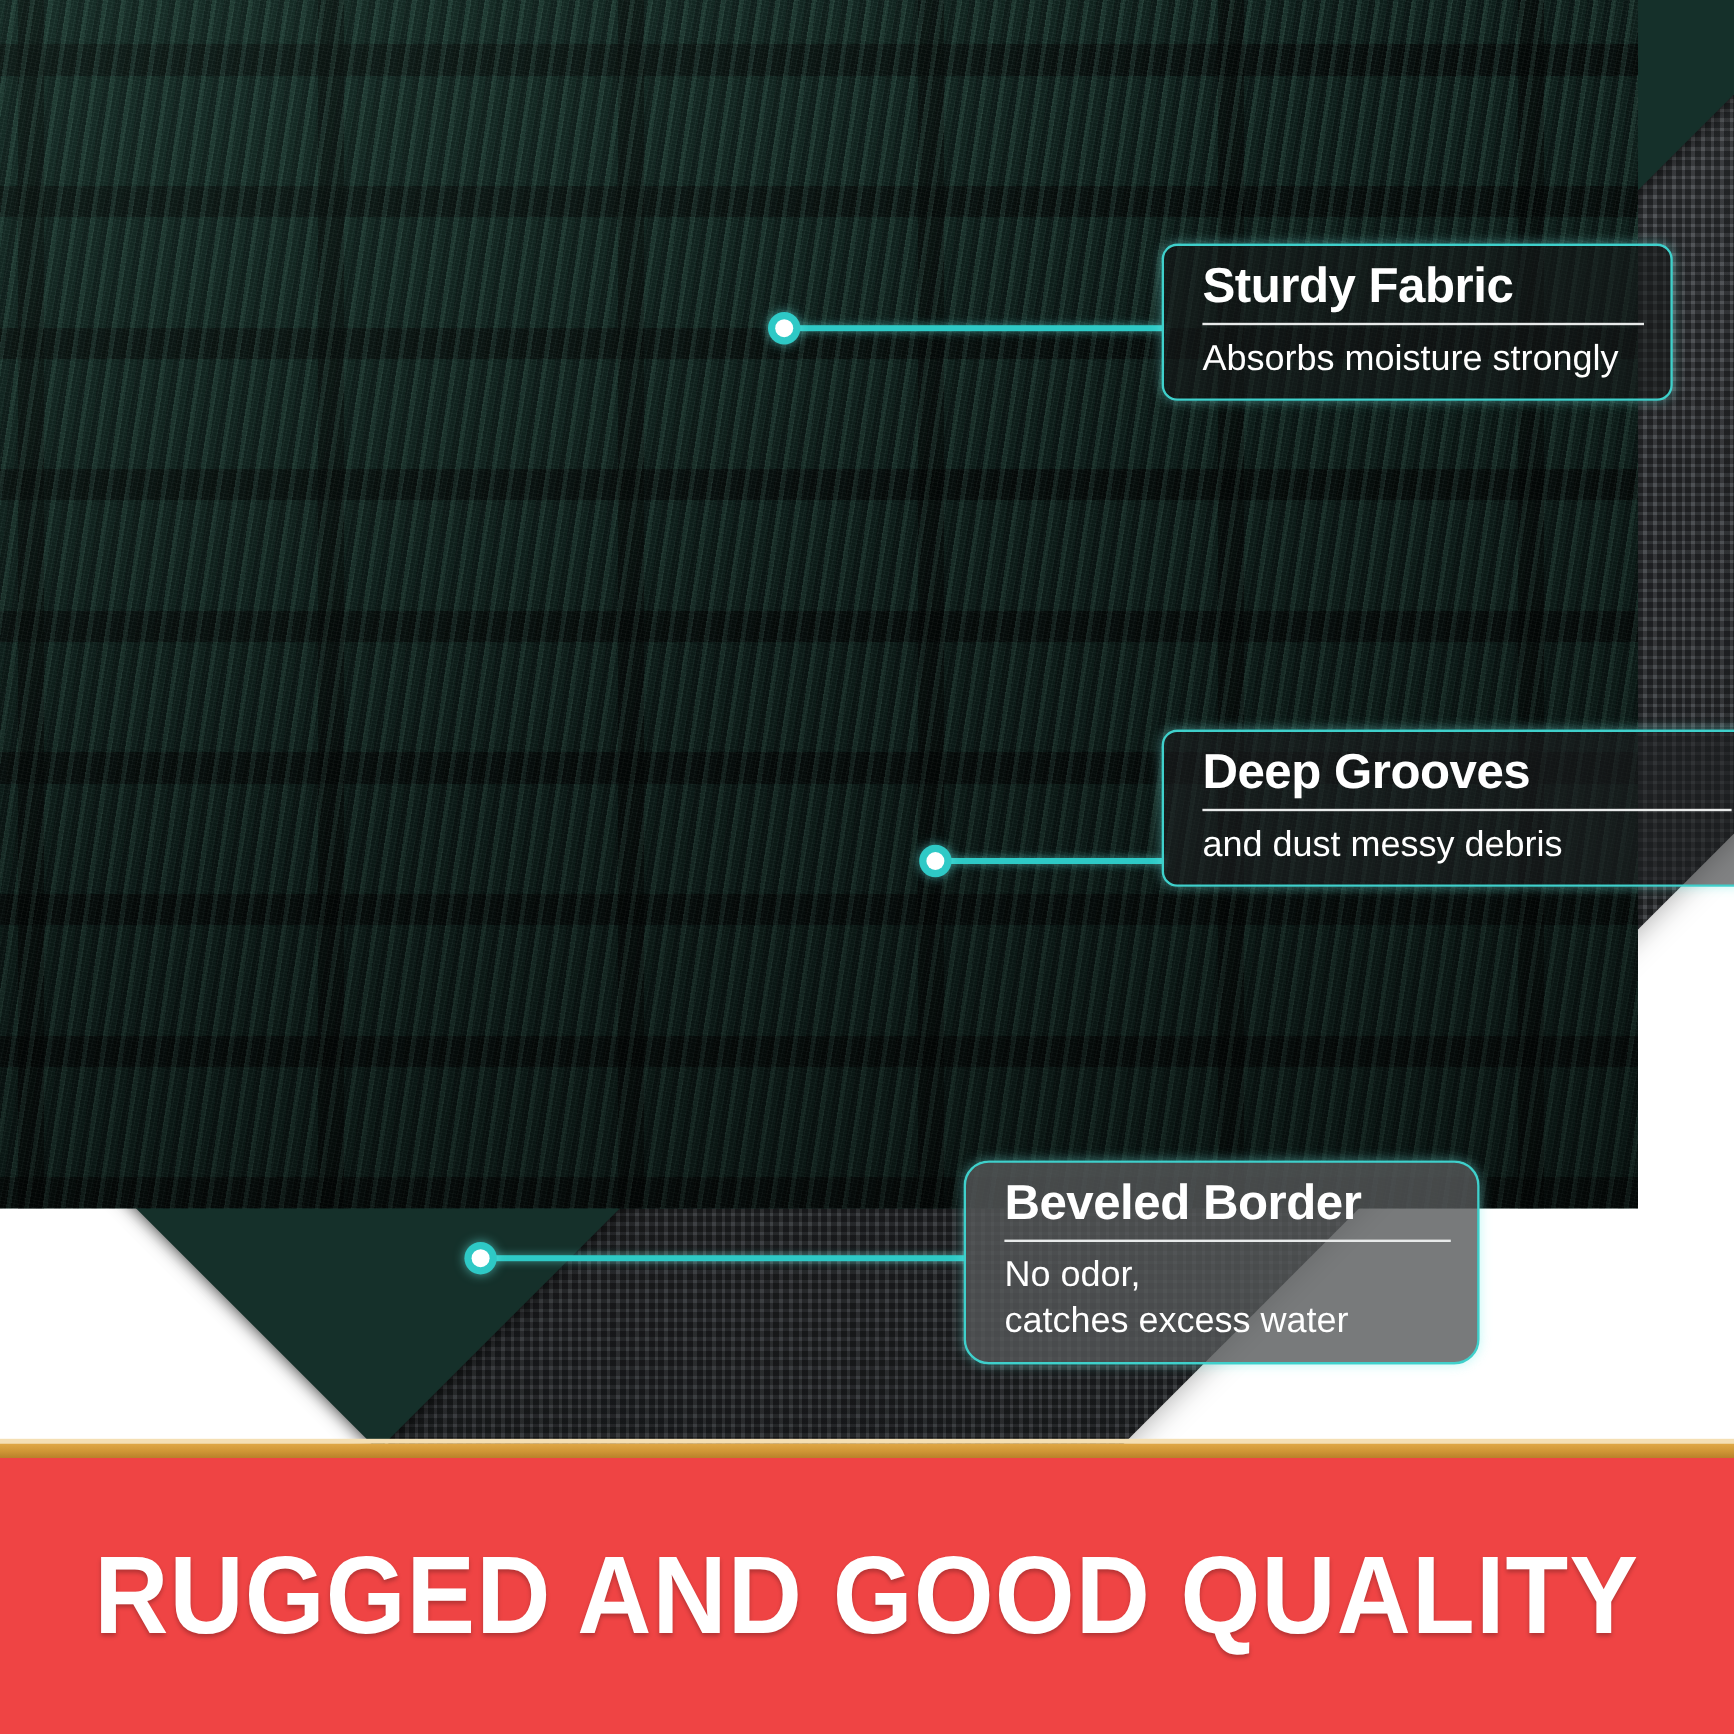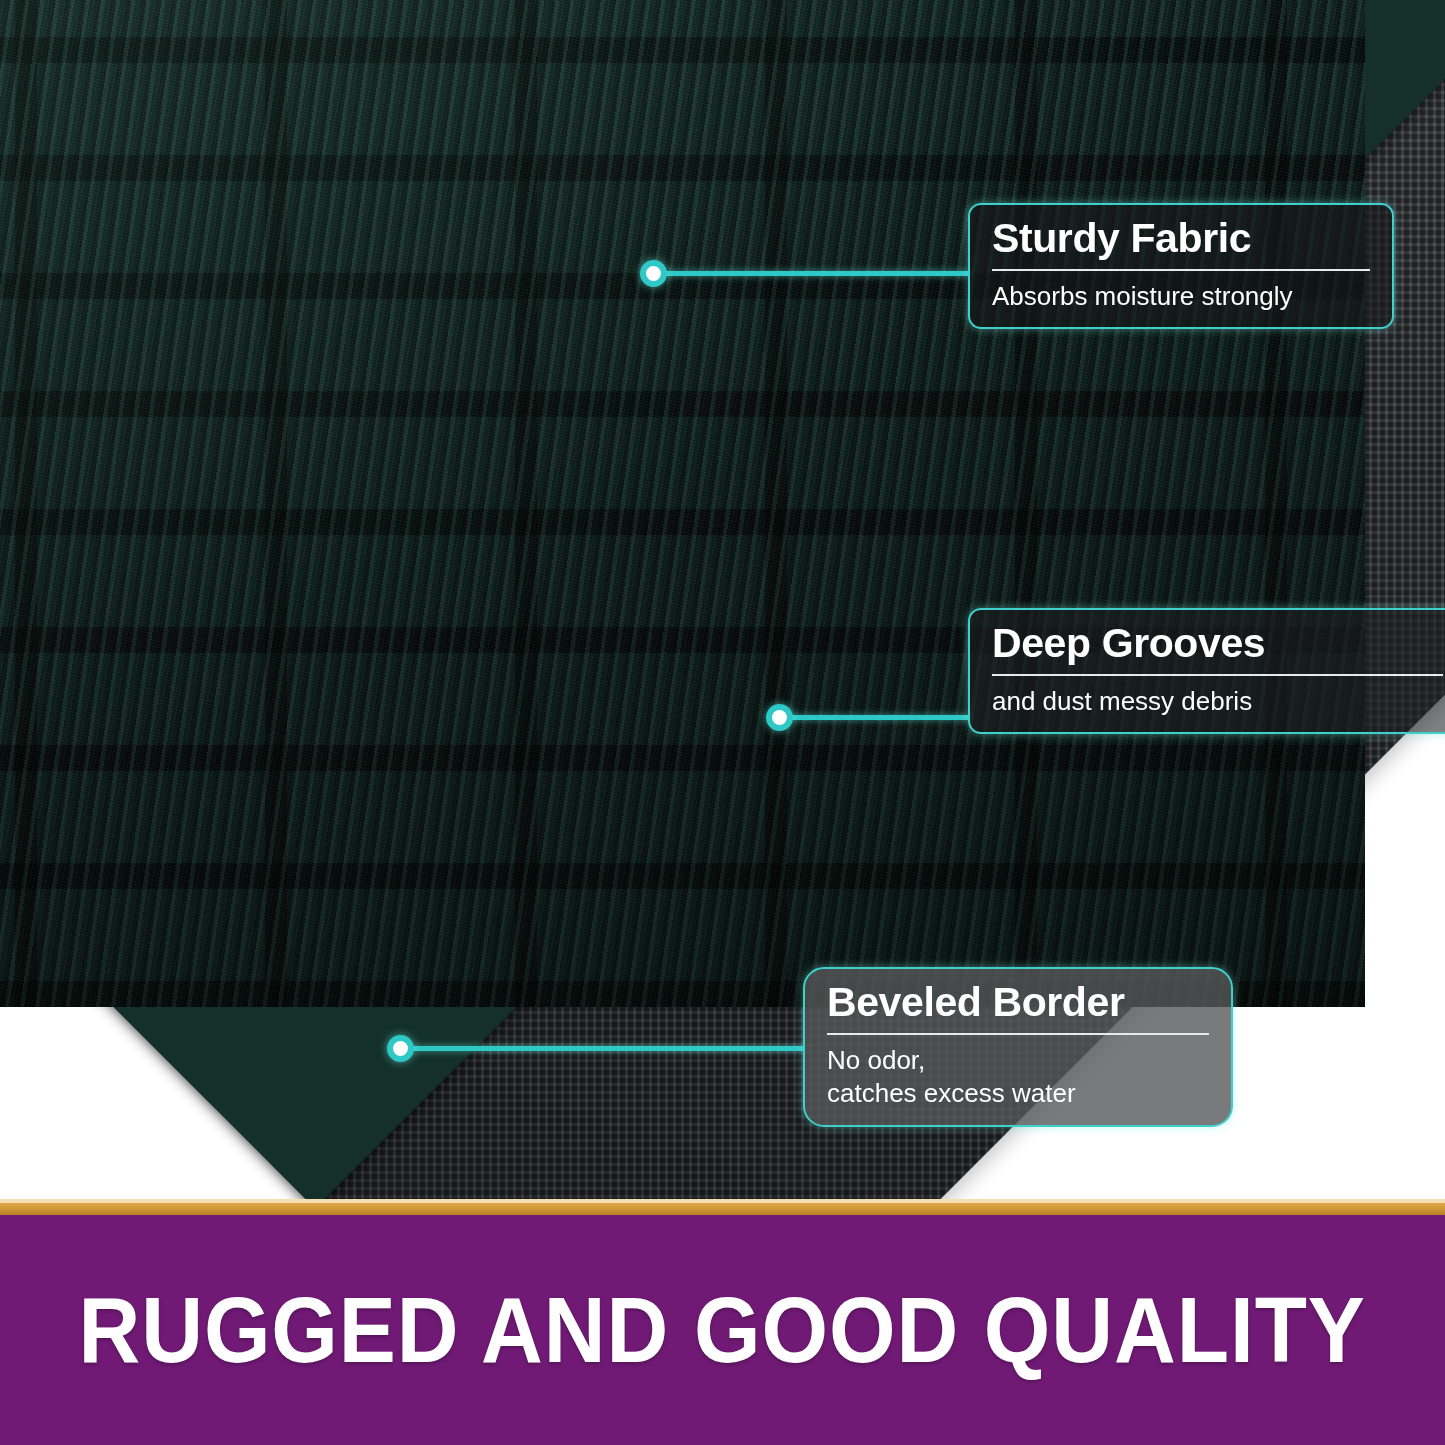--- a/index.html
+++ b/index.html
@@ -121,38 +121,38 @@
       linear-gradient(170deg, rgba(0,0,0,0.0) 40%, rgba(0,0,0,0.45) 100%);
   }
 
   
   .callout {
     position: absolute;
     box-sizing: border-box;
     border: 2px solid #3fd0cb;
     border-radius: 13px;
     box-shadow: 0 0 10px rgba(120,240,235,0.45);
-    padding: 12px 22px 14px 22px;
+    padding: 12px 22px 14px 32px;
     color: #ffffff;
     overflow: hidden;
   }
   .callout .c-title {
     font-size: 41px;
     font-weight: bold;
     line-height: 1.05;
     letter-spacing: -0.4px;
     white-space: nowrap;
   }
   .callout .c-rule {
     height: 2px;
     background: #e8eaea;
     margin: 9px 0 9px 0;
   }
   .callout .c-desc {
-    font-size: 26px;
+    font-size: 30px;
     line-height: 1.28;
     font-weight: normal;
   }
   .callout .c-desc span { display: block; white-space: nowrap; }
 
   
   #callout-1 {
     left: 968px; top: 203px; width: 426px;
     background: rgba(22,26,26,0.58);
   }
@@ -200,21 +200,21 @@
   .gold-bar {
     position: absolute;
     left: 0; top: 1203px;
     width: 1445px; height: 12px;
     background: linear-gradient(180deg, #e0a846 0%, #cf9535 55%, #b9812a 100%);
   }
   .banner {
     position: absolute;
     left: 0; top: 1215px;
     width: 1445px; height: 230px;
-    background: #701a75;
+    background: #ef4444;
     display: flex;
     align-items: center;
     justify-content: center;
   }
   .banner-title {
     color: #ffffff;
     font-size: 92px;
     font-weight: bold;
     letter-spacing: 1px;
     transform: scaleX(0.93);

